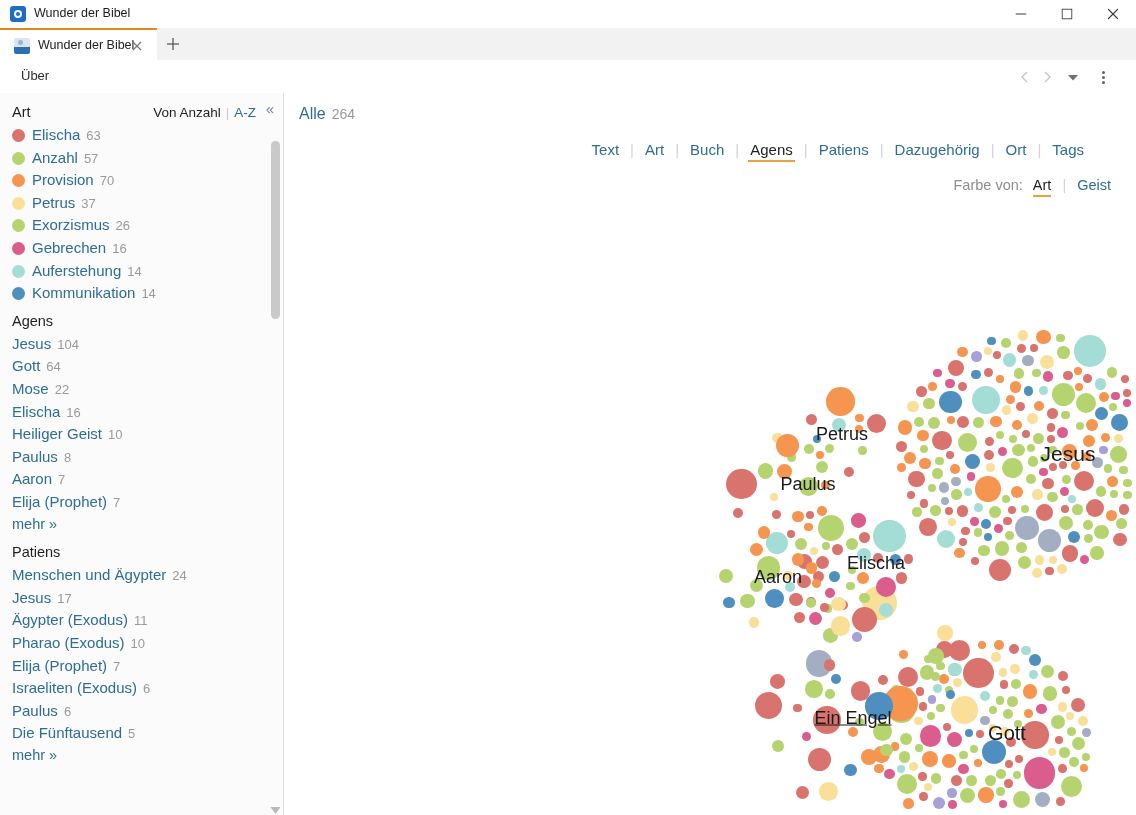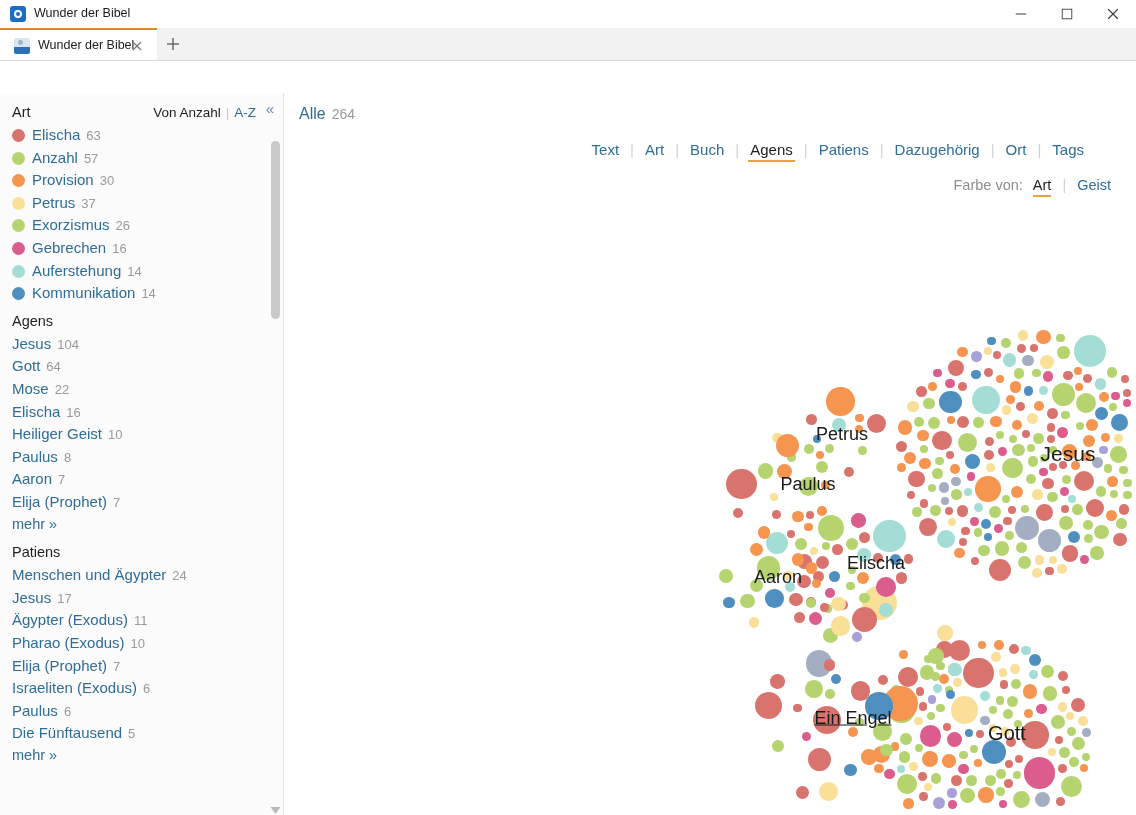--- a/index.html
+++ b/index.html
@@ -203,31 +203,56 @@
       </div>
     </div>
     <div class="tab-new">
       <svg width="20" height="20" viewBox="0 0 20 20">
         <line x1="10" y1="4" x2="10" y2="16" stroke="#5a5a5a" stroke-width="1.3"></line>
         <line x1="4" y1="10" x2="16" y2="10" stroke="#5a5a5a" stroke-width="1.3"></line>
       </svg>
     </div>
   </div>
 
+  <div class="toolbar">
+    <div class="menu-ueber">Über</div>
+    <div class="nav-icons">
+      <div class="nav-ico ico-back">
+        <svg width="18" height="18" viewBox="0 0 18 18">
+          <polyline points="11,4 6,9 11,14" fill="none" stroke="#c6c6c6" stroke-width="1.4"></polyline>
+        </svg>
+      </div>
+      <div class="nav-ico ico-fwd">
+        <svg width="18" height="18" viewBox="0 0 18 18">
+          <polyline points="7,4 12,9 7,14" fill="none" stroke="#c6c6c6" stroke-width="1.4"></polyline>
+        </svg>
+      </div>
+      <div class="nav-ico ico-caret">
+        <svg width="18" height="18" viewBox="0 0 18 18">
+          <polygon points="4,7 14,7 9,12.5" fill="#6f6f6f"></polygon>
+        </svg>
+      </div>
+      <div class="nav-ico ico-kebab">
+        <div class="kebab-dot" style="top:3px"></div>
+        <div class="kebab-dot" style="top:8px"></div>
+        <div class="kebab-dot" style="top:13px"></div>
+      </div>
+    </div>
+  </div>
 
   <div class="sidebar">
     <div class="collapse-btn">«</div>
     <div class="sb-scroll" id="sb-scroll">
         <div class="sb-header-row" style="top: 11px;">
           <span class="sb-grouptitle">Art</span>
           <span class="sb-sortbox"><span class="sb-sort-active">Von Anzahl</span><span class="sb-sort-sep">|</span><span class="sb-sort-link">A-Z</span></span>
         </div>
         <div class="sb-item" style="top: 33px;"><span class="sb-dot" style="background: rgb(217, 115, 110);"></span><span class="sb-label">Elischa</span><span class="sb-count">63</span></div>
         <div class="sb-item" style="top: 55.6px;"><span class="sb-dot" style="background: rgb(181, 212, 111);"></span><span class="sb-label">Anzahl</span><span class="sb-count">57</span></div>
-        <div class="sb-item" style="top: 78.2px;"><span class="sb-dot" style="background: rgb(245, 149, 79);"></span><span class="sb-label">Provision</span><span class="sb-count">30</span></div>
+        <div class="sb-item" style="top: 78.2px;"><span class="sb-dot" style="background: rgb(245, 149, 79);"></span><span class="sb-label">Provision</span><span class="sb-count">70</span></div>
         <div class="sb-item" style="top: 100.8px;"><span class="sb-dot" style="background: rgb(250, 223, 153);"></span><span class="sb-label">Petrus</span><span class="sb-count">37</span></div>
         <div class="sb-item" style="top: 123.4px;"><span class="sb-dot" style="background: rgb(181, 212, 111);"></span><span class="sb-label">Exorzismus</span><span class="sb-count">26</span></div>
         <div class="sb-item" style="top: 146px;"><span class="sb-dot" style="background: rgb(219, 93, 141);"></span><span class="sb-label">Gebrechen</span><span class="sb-count">16</span></div>
         <div class="sb-item" style="top: 168.6px;"><span class="sb-dot" style="background: rgb(163, 221, 214);"></span><span class="sb-label">Auferstehung</span><span class="sb-count">14</span></div>
         <div class="sb-item" style="top: 191.2px;"><span class="sb-dot" style="background: rgb(79, 143, 192);"></span><span class="sb-label">Kommunikation</span><span class="sb-count">14</span></div>
         <div class="sb-header-row" style="top: 219.8px;">
           <span class="sb-grouptitle">Agens</span>
         </div>
         <div class="sb-item" style="top: 241.8px;"><span class="sb-label">Jesus</span><span class="sb-count">104</span></div>
         <div class="sb-item" style="top: 264.4px;"><span class="sb-label">Gott</span><span class="sb-count">64</span></div>

